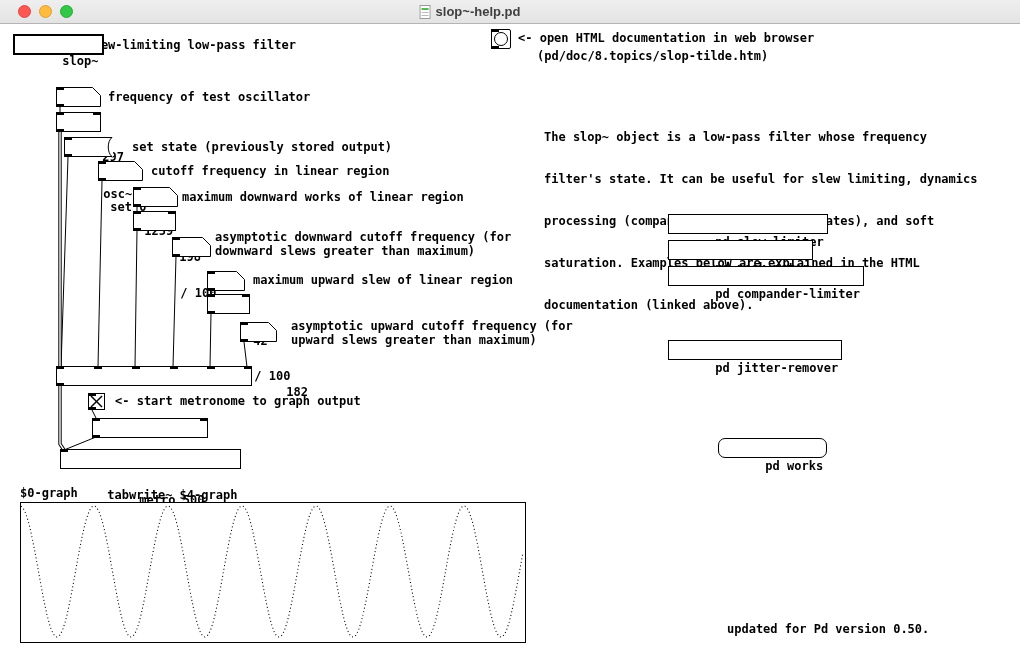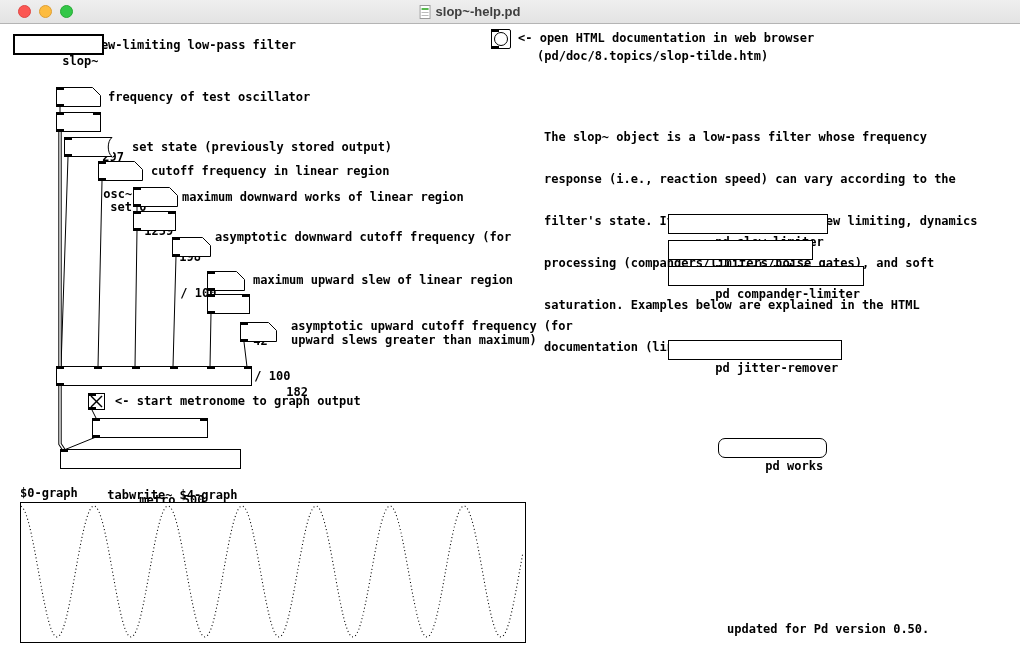--- a/index.html
+++ b/index.html
@@ -140,20 +140,21 @@
     </div>
 
     <div class="box pd-num" style="left:172px;top:213px;width:39px;">
       <span class="nub tl"></span>
       <span class="nub bl"></span>
       <span>13</span>
     <svg class="outline" width="39" height="20">
           <path d="M0.5,0.5 L30.5,0.5 L38.5,8.5 L38.5,19.5 L0.5,19.5 Z" fill="none" stroke="#000" stroke-width="1"></path>
         </svg></div>
     <div class="comment" style="left:215px;top:206px;">asymptotic downward cutoff frequency (for</div>
+    <div class="comment" style="left:215px;top:220px;">downward slews greater than maximum)</div>
 
     <div class="box pd-num" style="left:207px;top:247px;width:38px;">
       <span class="nub tl"></span>
       <span class="nub bl"></span>
       <span>42</span>
     <svg class="outline" width="38" height="20">
           <path d="M0.5,0.5 L29.5,0.5 L37.5,8.5 L37.5,19.5 L0.5,19.5 Z" fill="none" stroke="#000" stroke-width="1"></path>
         </svg></div>
     <div class="comment" style="left:253px;top:249px;">maximum upward slew of linear region</div>
 
@@ -202,21 +203,20 @@
       <span>metro 500</span>
     </div>
 
     <div class="box pd-obj" style="left:60px;top:425px;">
       <span class="nub tl"></span>
       <span>tabwrite~ $4-graph</span>
     </div>
 
     <div class="comment" style="left:544px;top:78px;">
       <div>The slop~ object is a low-pass filter whose frequency</div>
-      <div>response (i.e., reaction speed) can vary according to the</div>
       <div>filter's state. It can be useful for slew limiting, dynamics</div>
       <div>processing (companders/limiters/noise gates), and soft</div>
       <div>saturation. Examples below are explained in the HTML</div>
       <div>documentation (linked above).</div>
     </div>
 
     <div class="box pd-obj" style="left:668px;top:190px;">
       <span>pd slew-limiter</span>
     </div>
     <div class="box pd-obj" style="left:668px;top:216px;">

